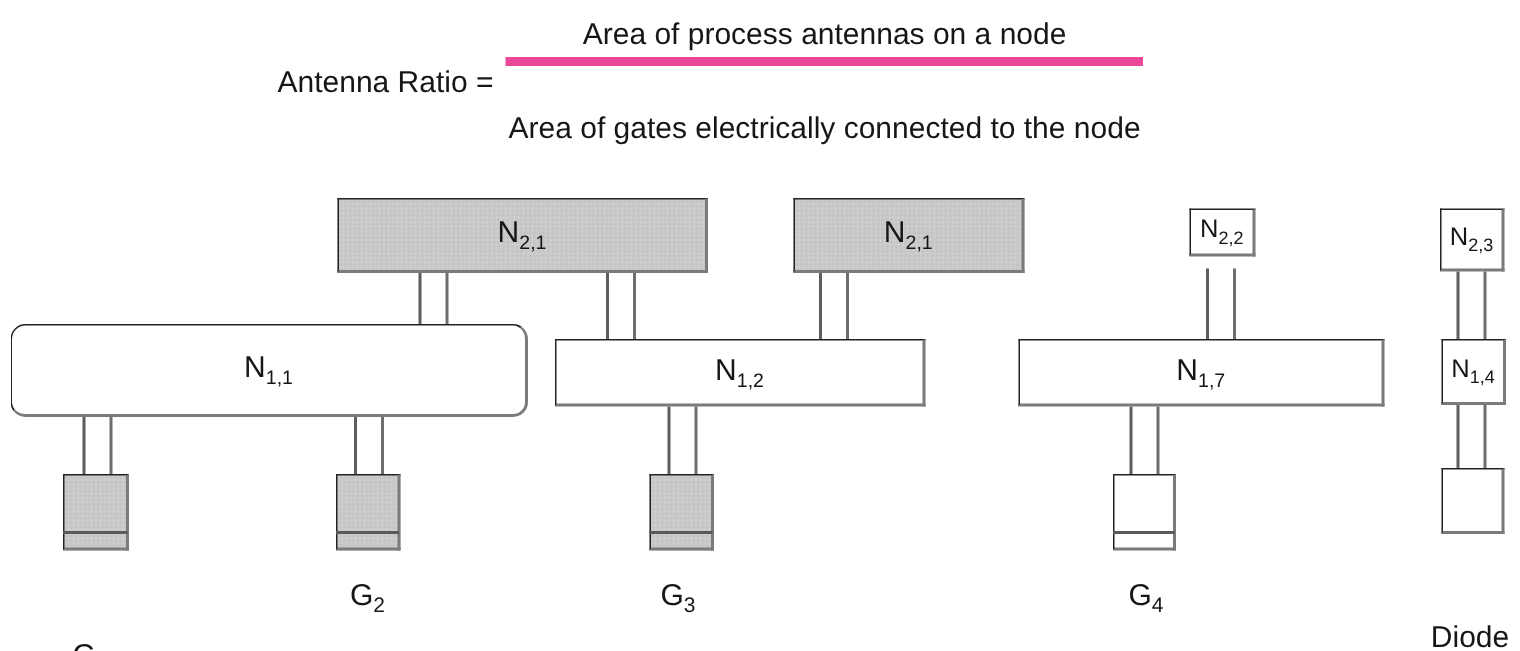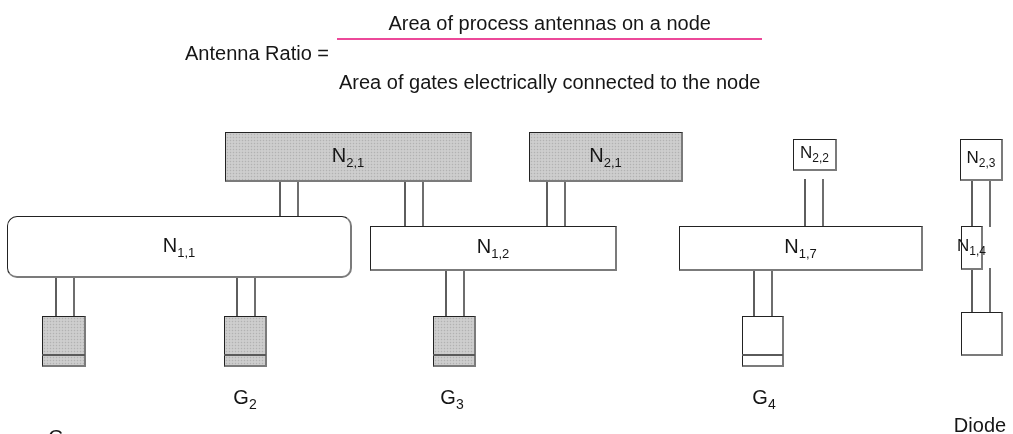--- a/index.html
+++ b/index.html
@@ -18,21 +18,21 @@
     position: absolute;
     left: 185px;
     top: 12px;
     display: flex;
     align-items: center;
     font-size: 20px;
     white-space: nowrap;
   }
   .formula .lhs { margin-right: 8px; }
   .frac { display: inline-flex; flex-direction: column; text-align: center; }
-  .frac .num { padding: 0 10px 3px 10px; border-bottom: 2px solid #ec4899; }
+  .frac .num { padding: 0 10px 3px 10px; border-bottom: 6px solid #ec4899; }
   .frac .den { padding: 7px 2px 0 2px; margin-top: 24px; }
 
   
   .box {
     position: absolute;
     box-sizing: border-box;
     border-style: solid;
     border-width: 1.5px 2px 2px 1.5px;
     border-color: #222222 #7b7b7b #7b7b7b #222222;
     display: flex;
@@ -120,21 +120,21 @@
 
   <div class="box white" style="left:7px; top:216px; width:345px; height:62px;border-radius:10px;">
     <span class="lbl"><span>N</span><sub>1,1</sub></span>
   </div>
   <div class="box white" style="left:370px; top:226px; width:247px; height:45px;">
     <span class="lbl"><span>N</span><sub>1,2</sub></span>
   </div>
   <div class="box white" style="left:679px; top:226px; width:244px; height:45px;">
     <span class="lbl"><span>N</span><sub>1,7</sub></span>
   </div>
-  <div class="box white small" style="left:961px; top:226px; width:22px; height:44px;">
+  <div class="box white small" style="left:961px; top:226px; width:43px; height:44px;">
     <span class="lbl"><span>N</span><sub>1,4</sub></span>
   </div>
 
   <div class="box metal" style="left:42px; top:316px; width:44px; height:51px;">
     <span class="gate-line"></span>
   </div>
   <div class="box metal" style="left:224px; top:316px; width:43px; height:51px;">
     <span class="gate-line"></span>
   </div>
   <div class="box metal" style="left:433px; top:316px; width:43px; height:51px;">

